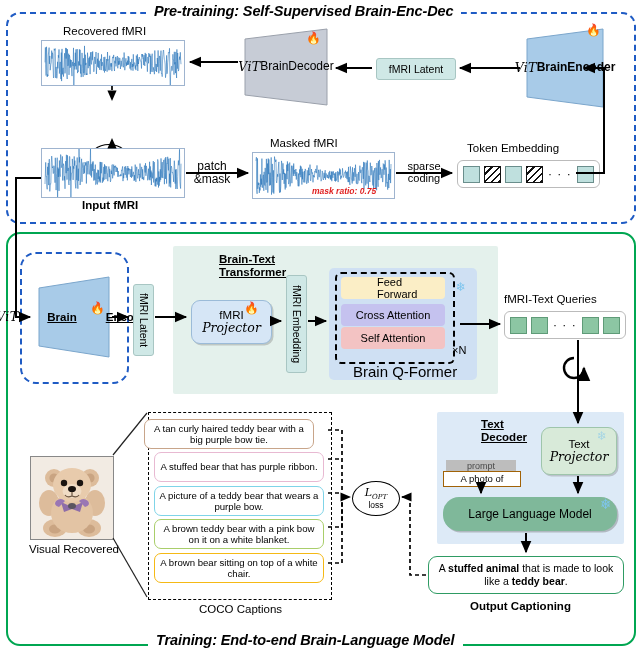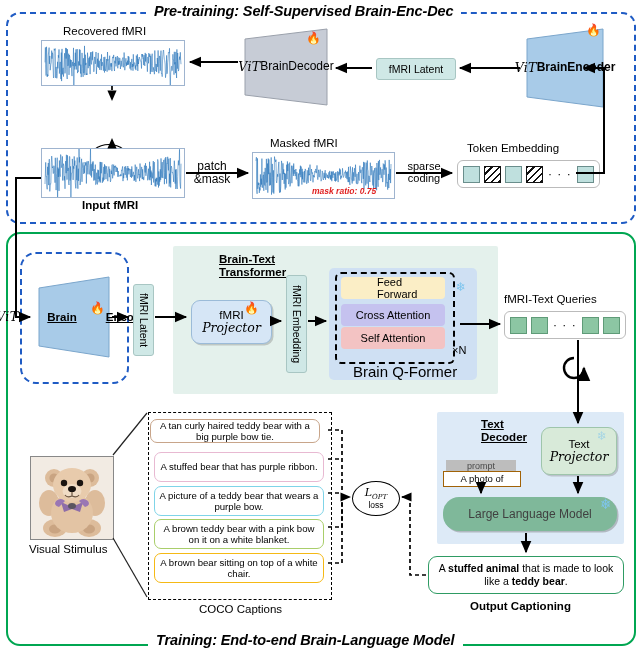--- a/index.html
+++ b/index.html
@@ -73,21 +73,21 @@
         display:flex;flex-direction:column;align-items:center;justify-content:center;line-height:1;}
   .lsym{font-family:"DejaVu Serif","Liberation Serif",serif;font-style:italic;font-size:11px;}
   .lsub{font-size:7px;vertical-align:sub;font-style:italic;}
   .lword{font-size:8.5px;}
 
   svg.ov{position:absolute;left:0;top:0;width:640px;height:657px;pointer-events:none;}
   .outcap{border:1.6px solid #2e9b63;border-radius:9px;background:#fff;font-size:10.5px;
      line-height:1.25;display:flex;align-items:center;justify-content:center;text-align:center;
      padding:0 5px;box-sizing:border-box;}
   .llm{background:#7fb89a;border-radius:16px;display:flex;align-items:center;justify-content:center;
-       font-size:12px;color:#404040;box-shadow:1.5px 1.5px 0 rgba(110,110,110,.4);}
+       font-size:12px;color:#000000;box-shadow:1.5px 1.5px 0 rgba(110,110,110,.4);}
   .prompt-lab{background:#bdbdbd;color:#4a4a4a;font-size:9px;text-align:center;}
   .prompt-val{border:1px solid #a16207;background:#fff;font-size:9.5px;text-align:center;}
   .maskratio{color:#e02020;font-style:italic;font-size:8.5px;font-weight:bold;}
 </style>
 </head>
 <body>
 
 <div class="abs" id="pretrain-frame"></div>
 <div class="abs stage-title" id="pretrain-title">Pre-training: Self-Supervised Brain-Enc-Dec</div>
 
@@ -243,25 +243,25 @@
     <circle cx="33" cy="26" r="3.2" fill="#1a1410"></circle>
     <circle cx="49" cy="26" r="3.2" fill="#1a1410"></circle>
     <ellipse cx="41" cy="32" rx="4" ry="3.1" fill="#1a1410"></ellipse>
     <path d="M41 35 L41 39 M41 39 Q36 41 34 38 M41 39 Q46 41 48 38" stroke="#6b5540" stroke-width="1.2" fill="none"></path>
     <path d="M30 45 L41 50 L52 45 L49 55 L41 52 L33 55 Z" fill="#8e6da8"></path>
     <path d="M34 44 Q30 40 25 44 Q22 48 28 50 Z" fill="#9a76b4"></path>
     <path d="M48 44 Q52 40 57 44 Q60 48 54 50 Z" fill="#9a76b4"></path>
     <ellipse cx="41" cy="49" rx="4" ry="3" fill="#5b5560"></ellipse>
   </svg>
 </div>
-<div class="abs caplabel" style="left:29px;top:543px;">Visual Stimulus</div>
+<div class="abs caplabel" style="left:29px;top:543px;">Visual Recovered</div>
 
 <div class="abs" style="left:148px;top:412px;width:182px;height:186px;border:1.6px dashed #000;"></div>
 <div id="caption-list">
-    <div class="abs capbox" style="left: 150px; top: 419px; width: 170px; height: 24px; border-color: rgb(200, 165, 138);">A tan curly haired teddy bear with a big purple bow tie.</div>
+    <div class="abs capbox" style="left: 144px; top: 419px; width: 170px; height: 30px; border-color: rgb(200, 165, 138);">A tan curly haired teddy bear with a big purple bow tie.</div>
     <div class="abs capbox" style="left: 154px; top: 452px; width: 170px; height: 30px; border-color: rgb(232, 185, 210);">A stuffed bear that has  purple ribbon.</div>
     <div class="abs capbox" style="left: 154px; top: 486px; width: 170px; height: 30px; border-color: rgb(127, 212, 232);">A picture of a teddy bear that wears a purple bow.</div>
     <div class="abs capbox" style="left: 154px; top: 519px; width: 170px; height: 30px; border-color: rgb(169, 206, 106);">A brown teddy bear with a pink bow on it on a white blanket.</div>
     <div class="abs capbox" style="left: 154px; top: 553px; width: 170px; height: 30px; border-color: rgb(245, 185, 21);">A brown bear sitting on top of a white chair.</div>
   </div>
 <div class="abs caplabel" style="left:199px;top:603px;">COCO Captions</div>
 
 <div class="abs loss" style="left:352px;top:481px;width:46px;height:33px;">
   <span class="lsym"><span>L</span><span class="lsub">OPT</span></span>
   <span class="lword">loss</span>

